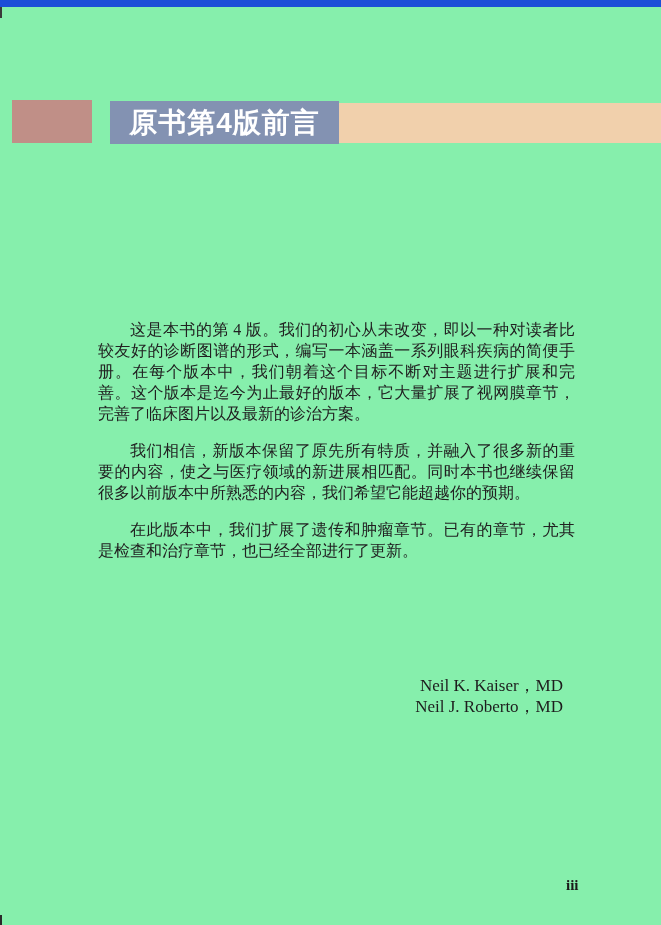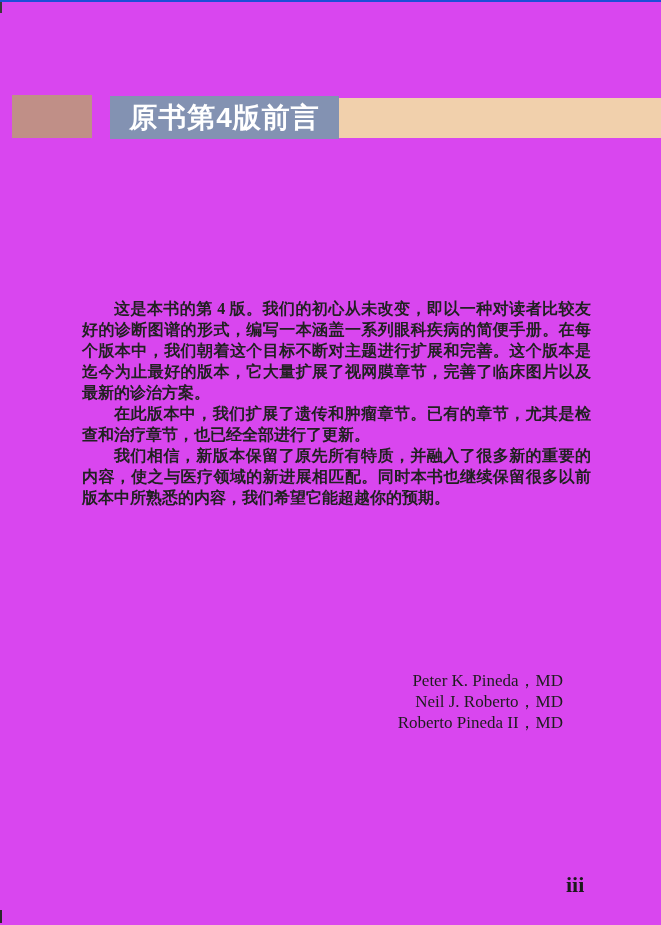--- a/index.html
+++ b/index.html
@@ -5,22 +5,22 @@
   html, body { margin: 0; padding: 0; }
   body {
     width: 661px; height: 925px;
     background: #ffffff;
     position: relative;
     overflow: hidden;
     font-family: "Liberation Serif", serif;
   }
   .page {
     position: absolute; inset: 0;
-    background: #d946ef;
-    border-top: 2px solid #1d4ed8;
+    background: #86efac;
+    border-top: 7px solid #1d4ed8;
   }
   
   .artifact-top-left {
     position: absolute; left: 0; top: 0;
     width: 2px; height: 11px; background: #3a3a3a;
   }
   .artifact-bottom-left {
     position: absolute; left: 0; top: 908px;
     width: 2px; height: 13px; background: #2a2a2a;
   }
@@ -53,61 +53,59 @@
   .text-block {
     position: absolute; left: 82px; top: 296px;
     width: 509px;
     font-size: 16px;
     line-height: 21px;
     color: #212121;
     text-align: justify;
     text-justify: inter-ideograph;
   }
   .text-block p {
-    margin: 0;
+    margin: 16px;
     text-indent: 2em;
-    font-weight: bold;
   }
   
   .authors {
     position: absolute; top: 668px; right: 98px;
     text-align: right;
     font-size: 17px;
     line-height: 21px;
     color: #1d1d1d;
   }
   
   .page-number {
     position: absolute; left: 566px; top: 870px;
-    font-size: 22px;
+    font-size: 15px;
     font-weight: bold;
     color: #1a1a1a;
   }
 </style>
 </head>
 <body>
 
 <div class="page">
 
   <div class="artifact-top-left"></div>
   <div class="artifact-bottom-left"></div>
 
   <div class="band-pink"></div>
   <div class="band-blue">
     <span class="chapter-title">原书第4版前言</span>
   </div>
   <div class="band-peach"></div>
 
   <div class="text-block">
     <p>这是本书的第 4 版。我们的初心从未改变，即以一种对读者比较友好的诊断图谱的形式，编写一本涵盖一系列眼科疾病的简便手册。在每个版本中，我们朝着这个目标不断对主题进行扩展和完善。这个版本是迄今为止最好的版本，它大量扩展了视网膜章节，完善了临床图片以及最新的诊治方案。</p>
+    <p>我们相信，新版本保留了原先所有特质，并融入了很多新的重要的内容，使之与医疗领域的新进展相匹配。同时本书也继续保留很多以前版本中所熟悉的内容，我们希望它能超越你的预期。</p>
     <p>在此版本中，我们扩展了遗传和肿瘤章节。已有的章节，尤其是检查和治疗章节，也已经全部进行了更新。</p>
-    <p>我们相信，新版本保留了原先所有特质，并融入了很多新的重要的内容，使之与医疗领域的新进展相匹配。同时本书也继续保留很多以前版本中所熟悉的内容，我们希望它能超越你的预期。</p>
   </div>
 
   <div class="authors">
-    <div>Peter K. Pineda，MD</div>
+    <div>Neil K. Kaiser，MD</div>
     <div>Neil J. Roberto，MD</div>
-    <div>Roberto Pineda II，MD</div>
   </div>
 
   <div class="page-number">iii</div>
 
 </div>
 
 </body></html>

